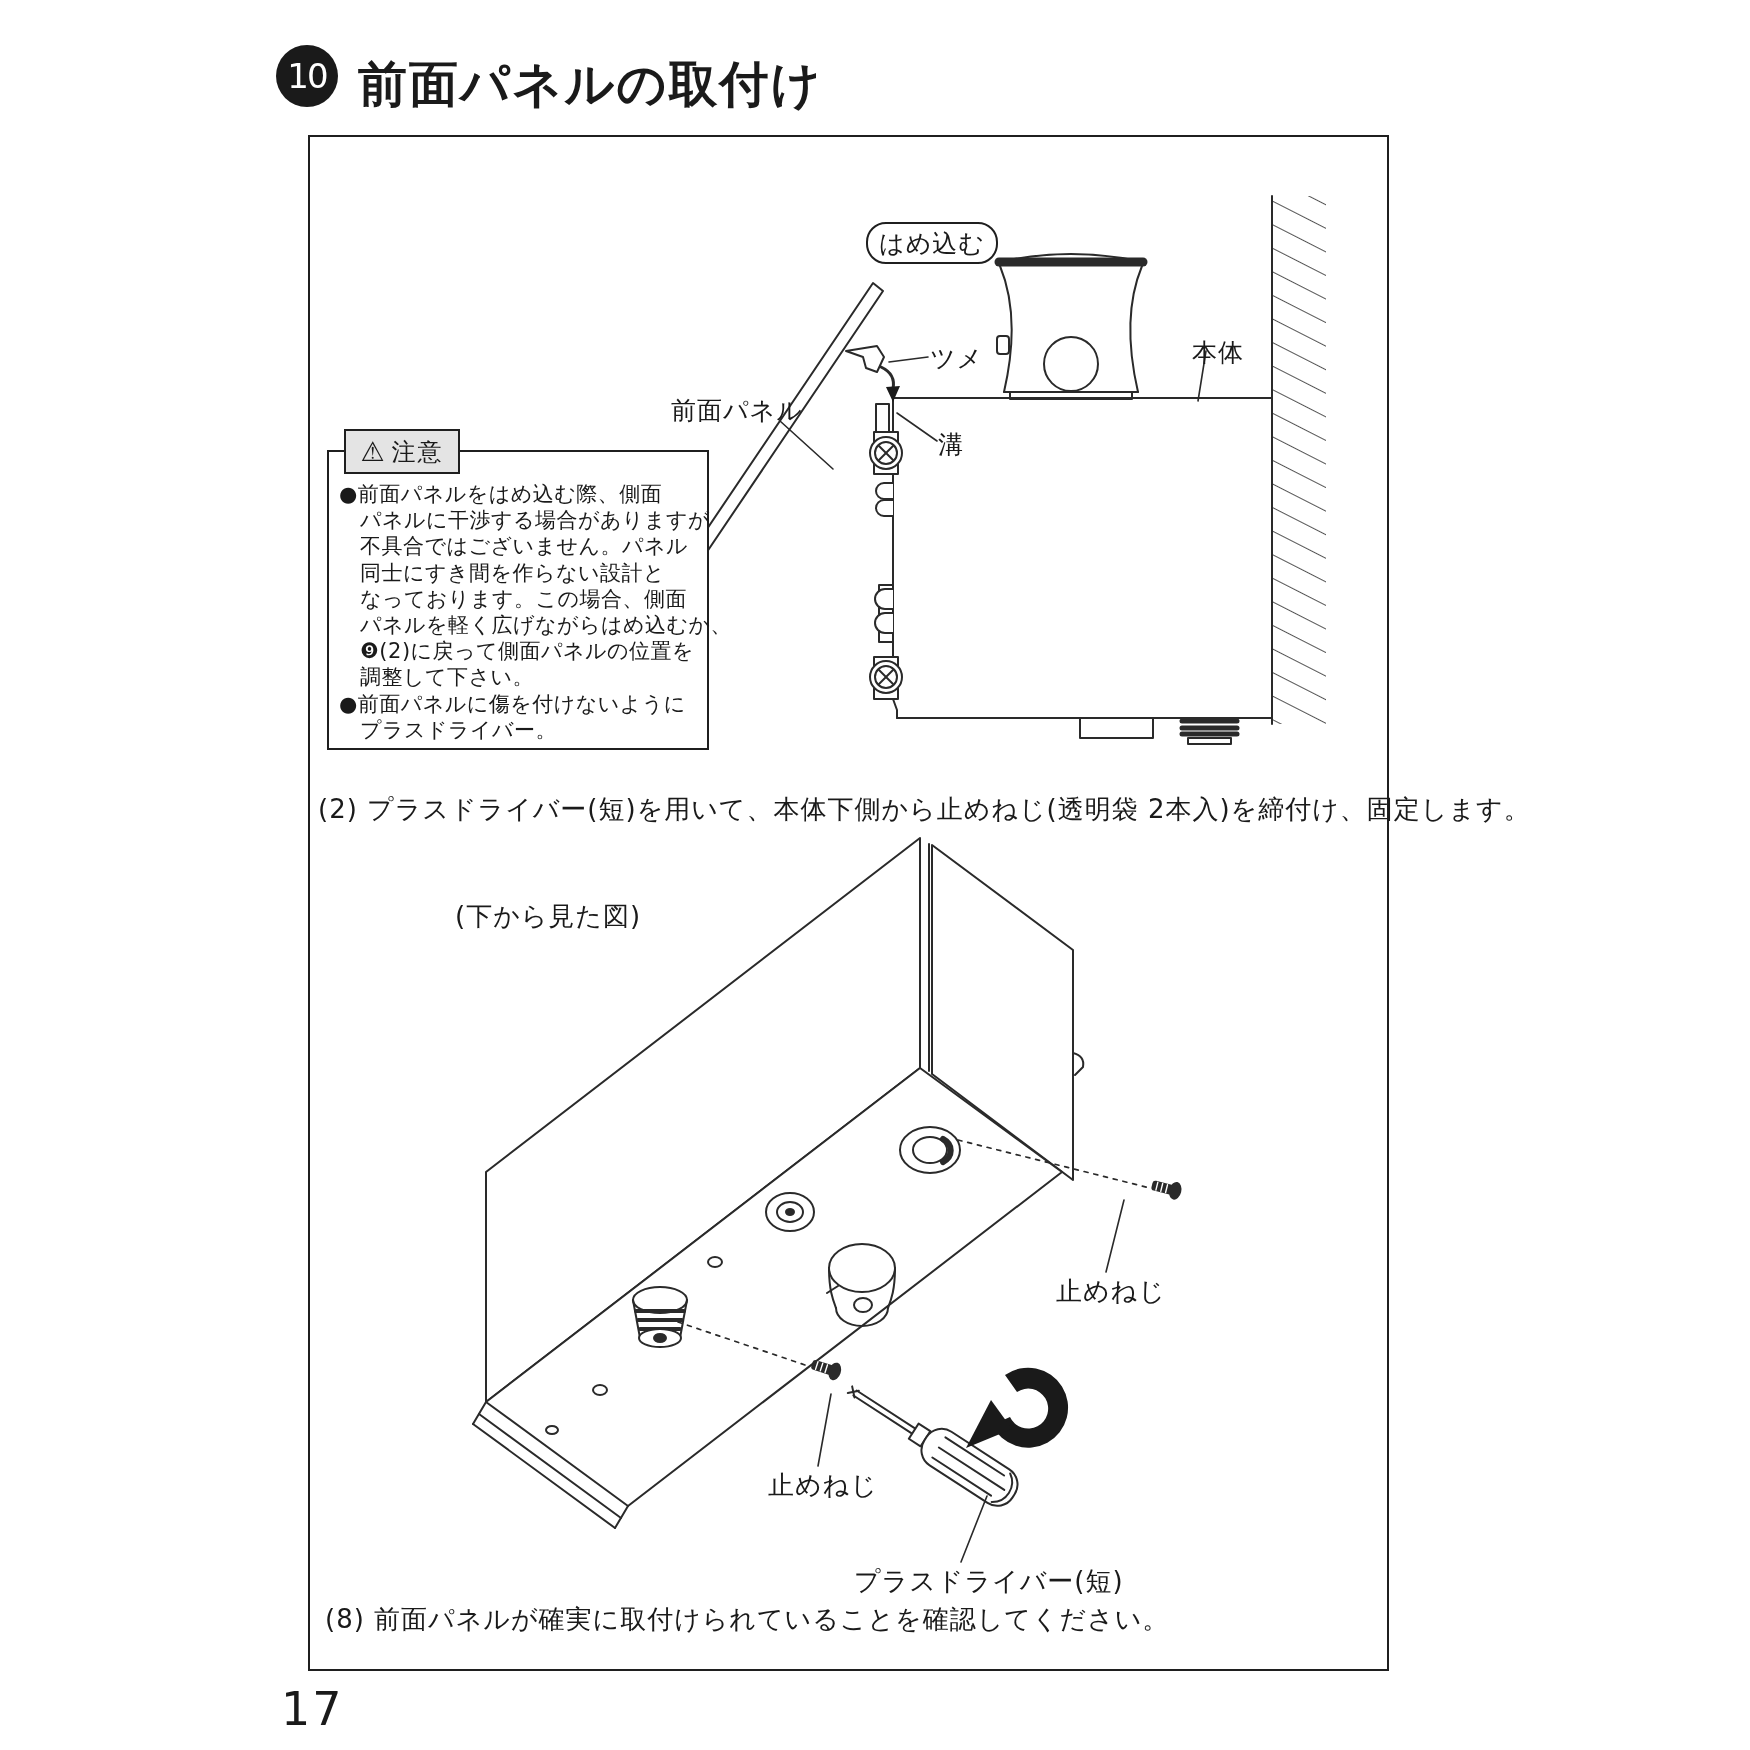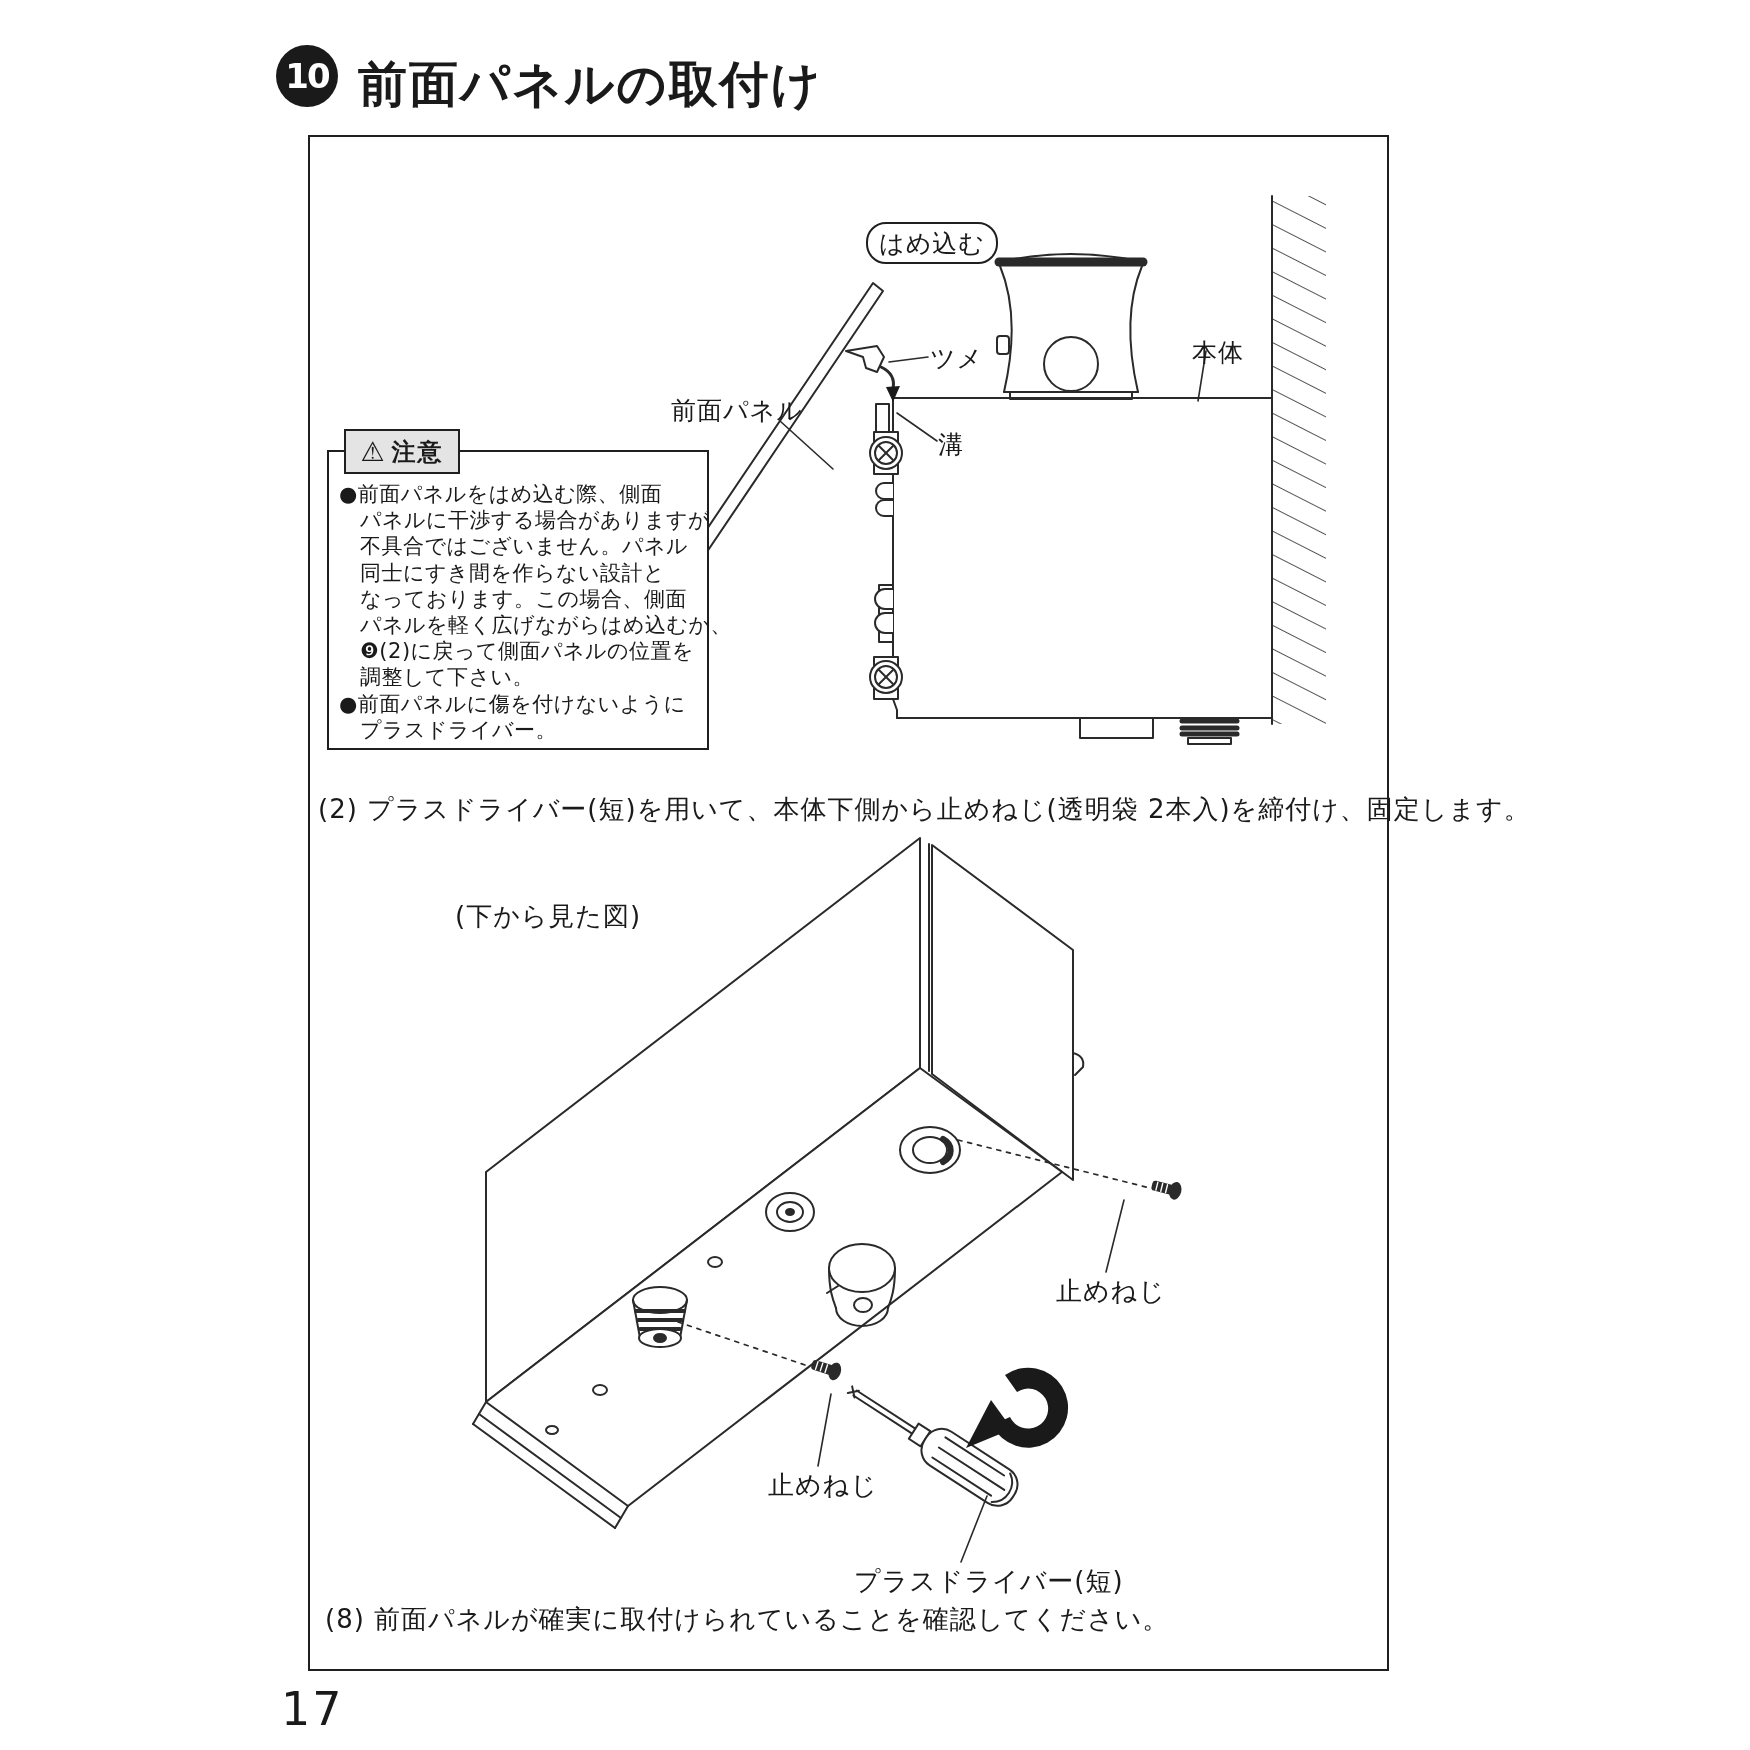--- a/index.html
+++ b/index.html
@@ -5,40 +5,40 @@
   html,body{margin:0;padding:0;background:#fff;}
   .page{
     position:relative;width:1750px;height:1750px;background:#fff;overflow:hidden;
     font-family:"DejaVu Sans","Liberation Sans",sans-serif;color:#1a1a1a;
   }
   .abs{position:absolute;}
   svg.art{position:absolute;left:0;top:0;}
   .badge{
     left:276px;top:45px;width:62px;height:62px;border-radius:50%;
     background:#1a1a1a;color:#fff;display:flex;align-items:center;justify-content:center;
-    font-size:34px;font-weight:bold;letter-spacing:-2px;
+    font-size:34px;font-weight:normal;letter-spacing:-2px;
   }
   .title{left:358px;top:52px;font-size:49px;font-weight:bold;letter-spacing:2px;}
   .content-box{left:308px;top:135px;width:1077px;height:1532px;border:2.5px solid #1f1f1f;}
   .step{font-size:26px;letter-spacing:1px;white-space:nowrap;}
   .step1{left:325px;top:152px;}
   .step2{left:318px;top:792px;}
   .step3{left:325px;top:1602px;}
   .fig-label{font-size:25px;white-space:nowrap;letter-spacing:1px;}
   .capsule{
     left:866px;top:222px;width:128px;height:38px;border:2.5px solid #1f1f1f;border-radius:20px;
     display:flex;align-items:center;justify-content:center;font-size:25px;letter-spacing:1px;
   }
   .caution-box{left:327px;top:450px;width:378px;height:296px;border:2.5px solid #1f1f1f;background:#fff;}
   .caution-label{
     left:344px;top:429px;width:112px;height:41px;border:2.5px solid #1f1f1f;background:#e4e4e4;
     display:flex;align-items:center;justify-content:center;gap:7px;
   }
   .caution-label .wicon{font-size:27px;line-height:1;}
-  .caution-label .wtext{font-size:24px;font-weight:bold;letter-spacing:2px;}
+  .caution-label .wtext{font-size:24px;font-weight:normal;letter-spacing:2px;}
   .caution-text{left:339px;top:481px;width:360px;}
   .caution-text .cline{font-size:21px;line-height:26.2px;white-space:nowrap;letter-spacing:0.5px;}
   .caution-text .indent{padding-left:21px;}
   .fig2-caption{left:455px;top:899px;font-size:26px;letter-spacing:1px;}
   .lab-tsume{left:930px;top:342px;}
   .lab-zenmen{left:671px;top:394px;}
   .lab-hontai{left:1192px;top:336px;}
   .lab-mizo{left:938px;top:428px;}
   .lab-tomeneji-r{left:1056px;top:1274px;font-size:26px;}
   .lab-tomeneji-l{left:768px;top:1468px;font-size:26px;}

